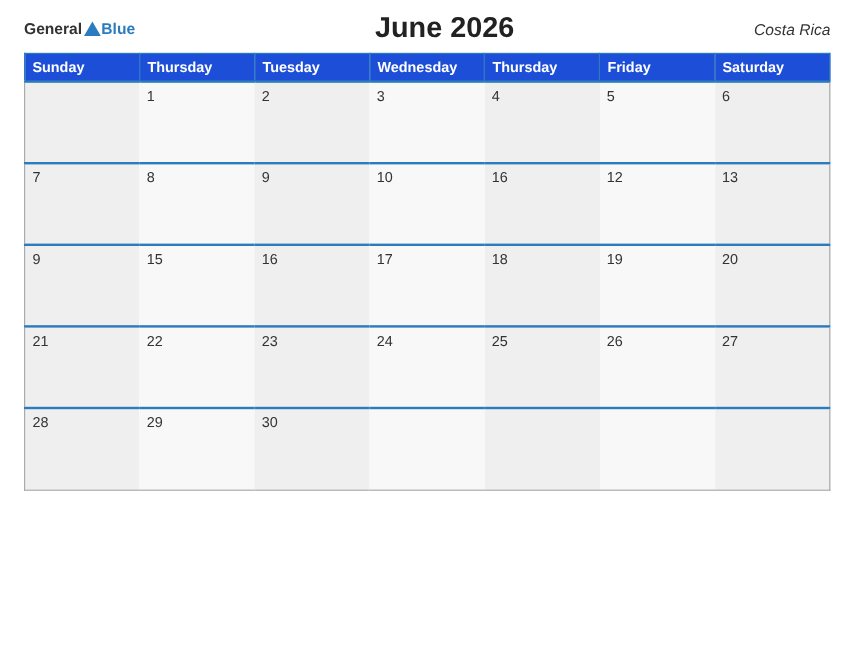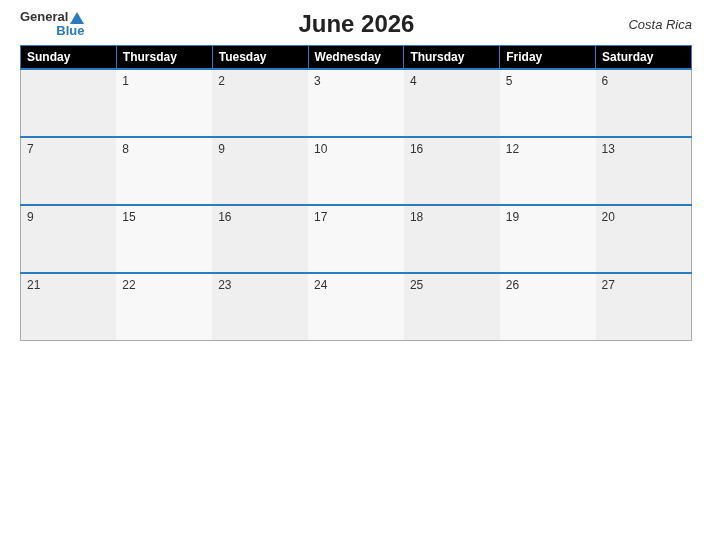--- a/index.html
+++ b/index.html
@@ -18,21 +18,20 @@
     .header {
       width: 100%;
       display: flex;
       align-items: center;
       justify-content: space-between;
       margin-bottom: 6px;
     }
 
     .logo {
       display: flex;
-      flex-direction: column;
       align-items: flex-end;
       line-height: 1.1;
     }
     .logo-general {
       font-size: 13px;
       font-weight: bold;
       color: #333;
     }
     .logo-blue {
       font-size: 13px;
@@ -64,21 +63,21 @@
       text-align: left;
     }
 
     .calendar-table {
       width: 100%;
       border-collapse: collapse;
       border: 1px solid #aaa;
     }
 
     .calendar-table thead tr th {
-      background-color: #000000;
+      background-color: #1d4ed8;
       color: #fff;
       font-size: 12px;
       font-weight: bold;
       text-align: left;
       padding: 4px 6px;
       border: 1px solid #2b7bbf;
     }
 
     .calendar-table tbody tr {
       height: 68px;
@@ -162,14 +161,23 @@
       </tr>
       <tr>
         <td><span class="day-num">21</span></td>
         <td><span class="day-num">22</span></td>
         <td><span class="day-num">23</span></td>
         <td><span class="day-num">24</span></td>
         <td><span class="day-num">25</span></td>
         <td><span class="day-num">26</span></td>
         <td><span class="day-num">27</span></td>
       </tr>
+      <tr>
+        <td><span class="day-num">28</span></td>
+        <td><span class="day-num">29</span></td>
+        <td><span class="day-num">30</span></td>
+        <td></td>
+        <td></td>
+        <td></td>
+        <td></td>
+      </tr>
     </tbody>
 </table>
 
 </body></html>

